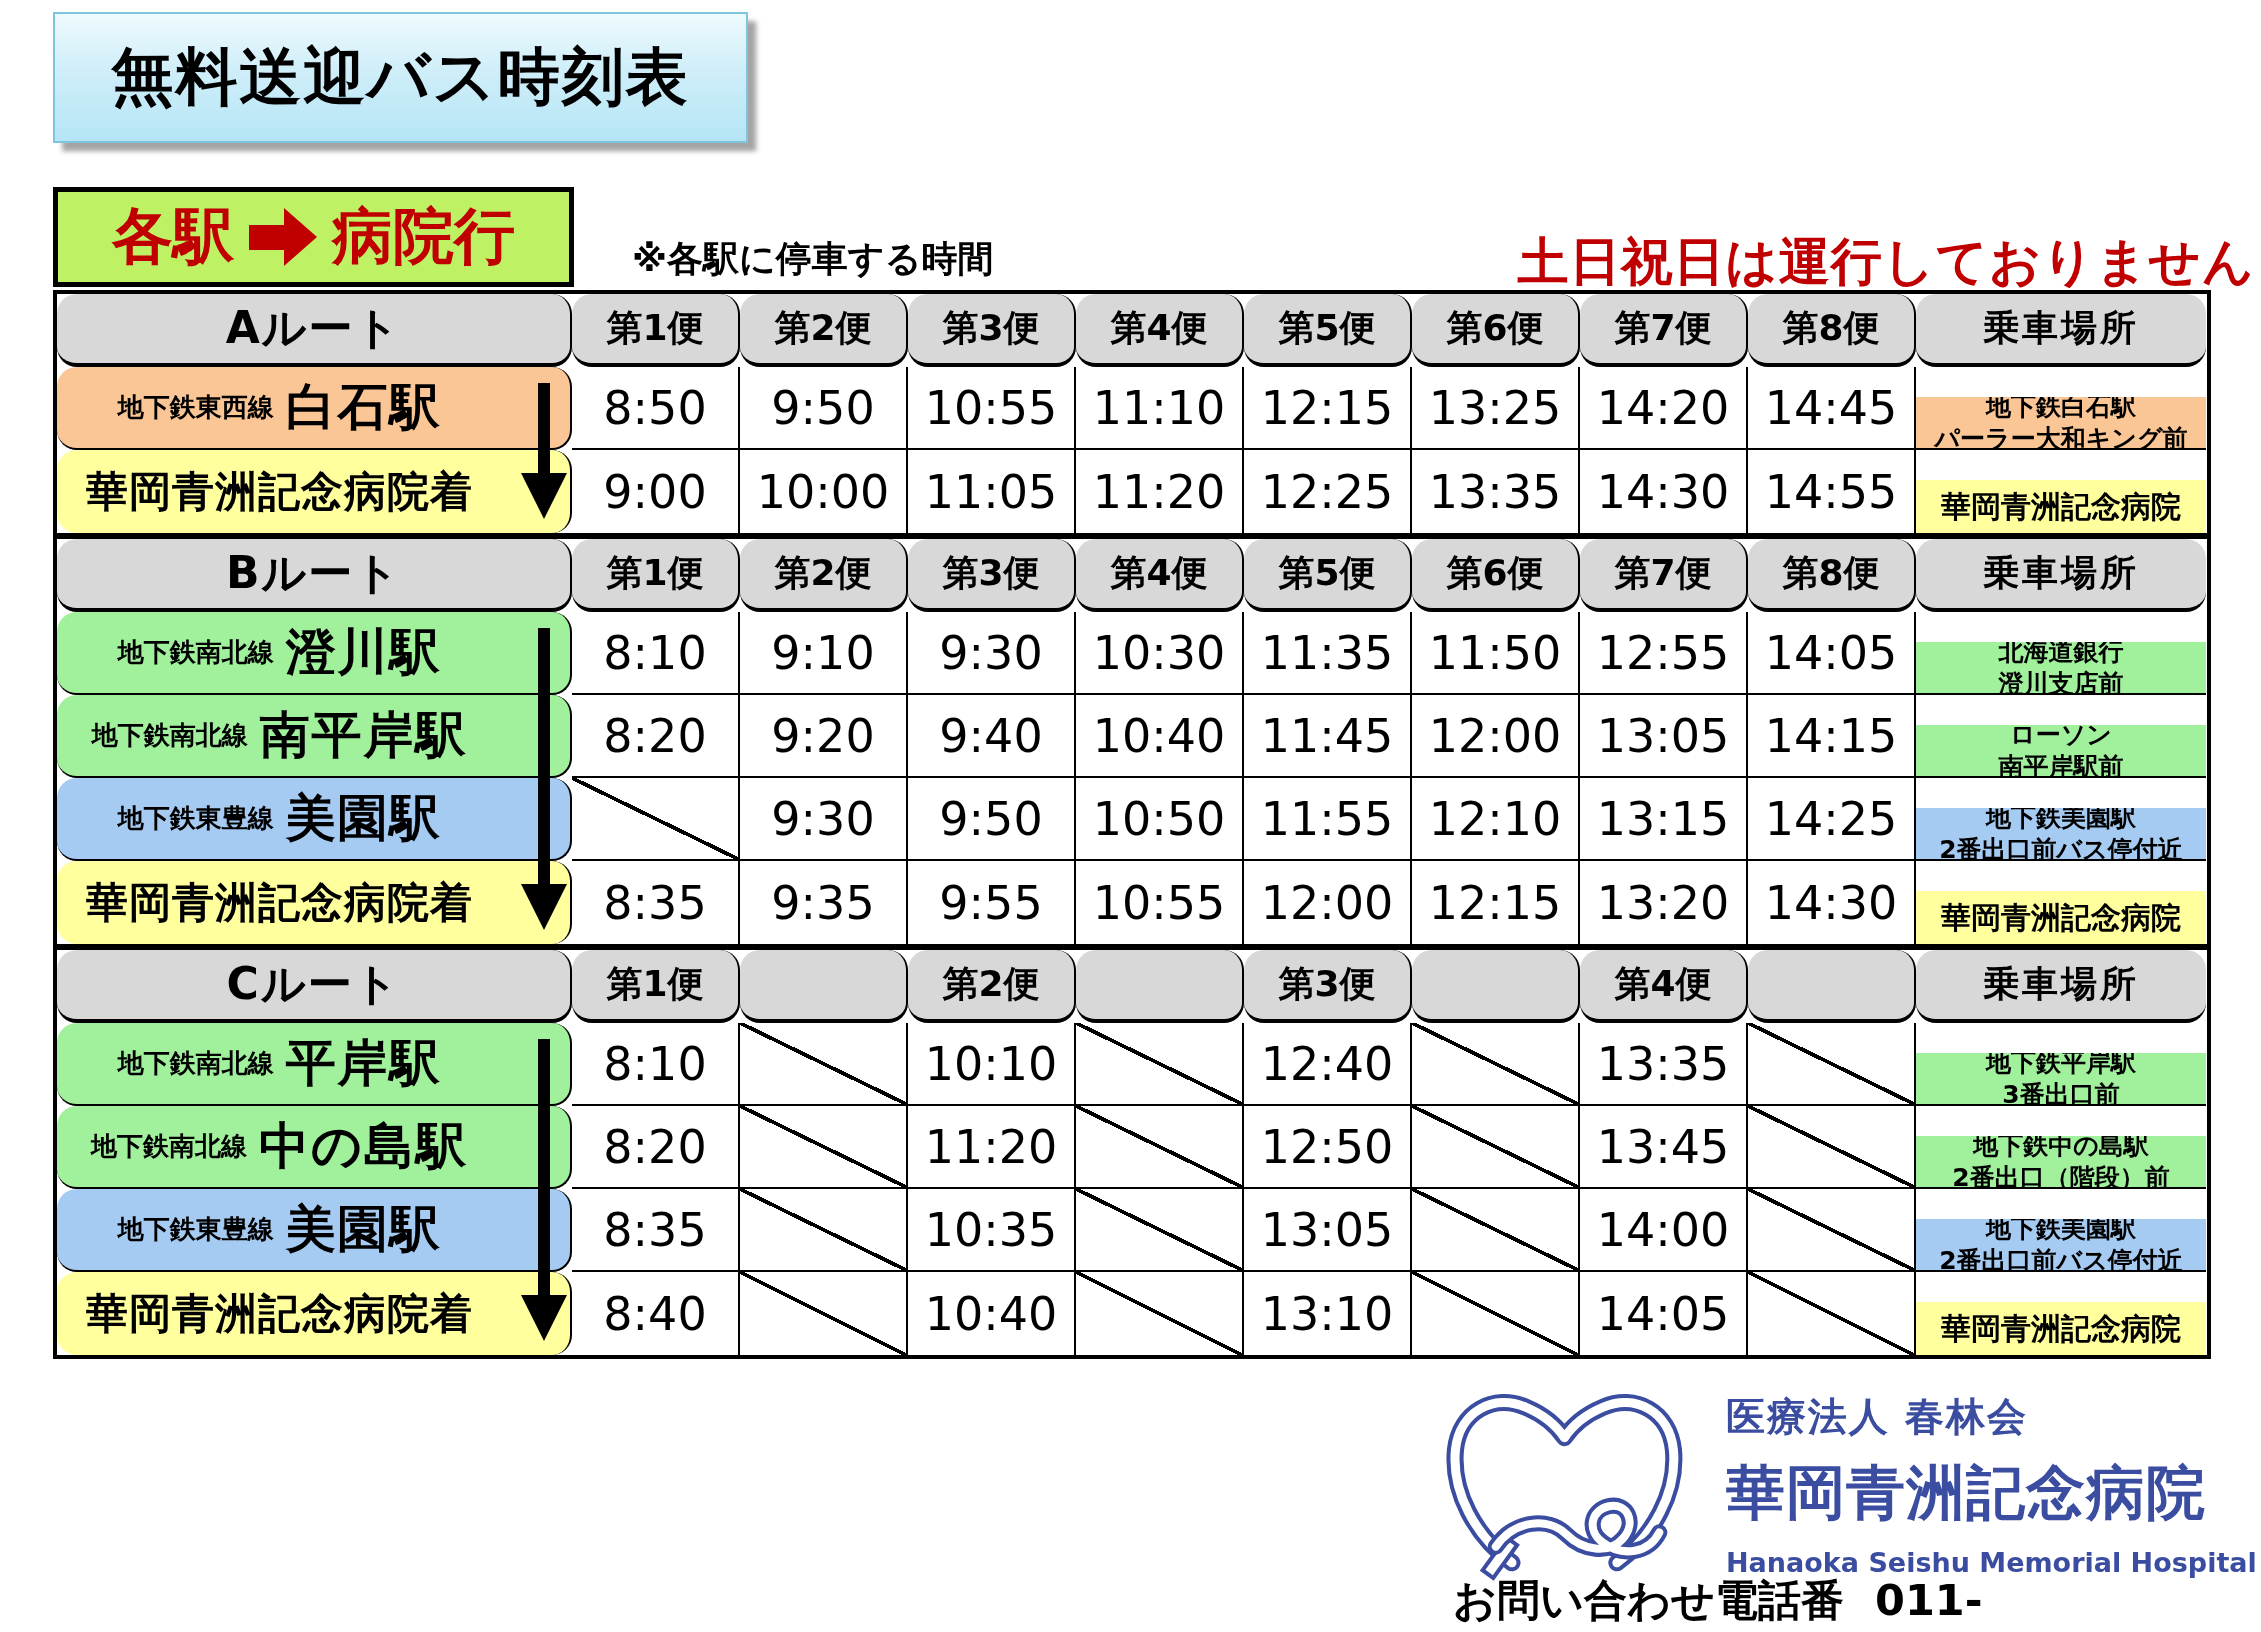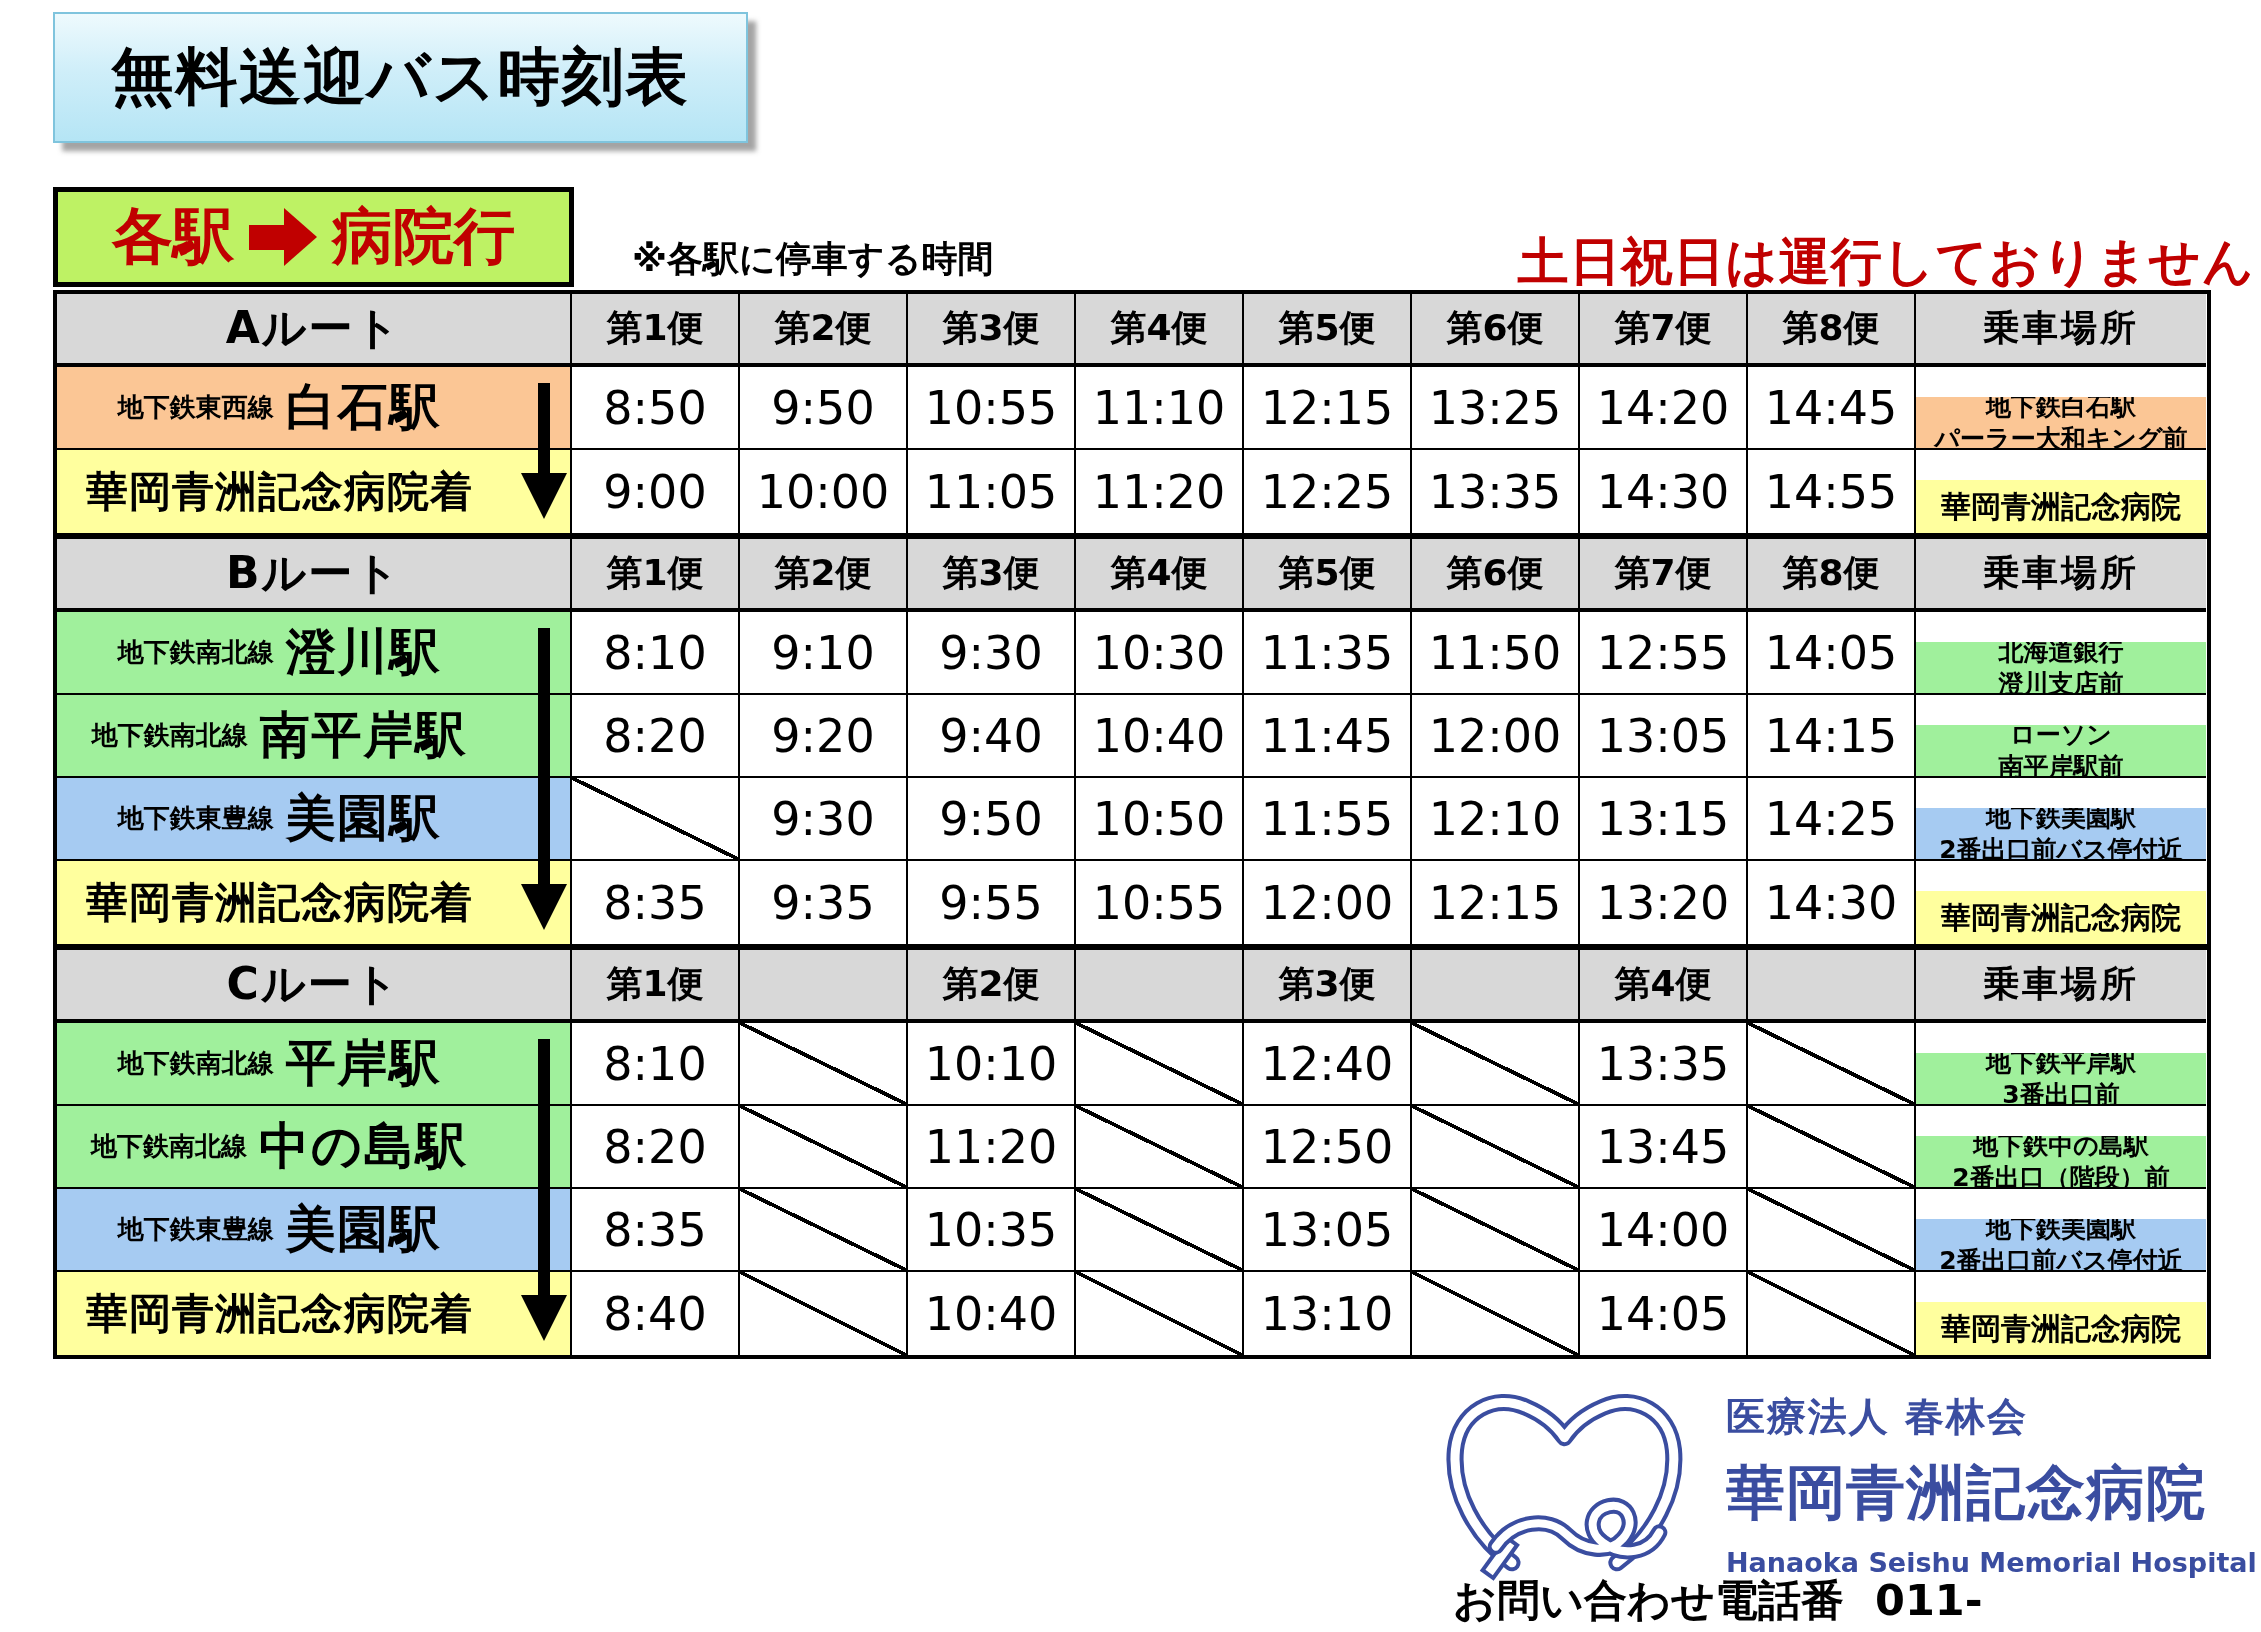--- a/index.html
+++ b/index.html
@@ -48,37 +48,37 @@
   }
   .route-section { position:relative; }
   .route-section + .route-section { border-top:6.8px solid #000; }
   .route-grid { display:grid; grid-template-columns:515px repeat(8,168px) 290px; position:relative; }
   .cell {
     display:flex; align-items:center; justify-content:center;
     border-right:2.9px solid #000; border-bottom:2.9px solid #000; background:#fff;
     overflow:hidden;
   }
   .cell.place, .cell.place-head { border-right:none; }
-  .cell.head { background:var(--header-gray); border-bottom:4.8px solid #000; }
+  .cell.head { background:var(--header-gray); border-bottom:4.8px solid #000;border-radius:20px; }
   .cell.last { border-bottom:none; }
   .diag {
     background-image:linear-gradient(to top right,
       transparent calc(50% - 1.9px), #000 calc(50% - 1.9px),
       #000 calc(50% + 1.9px), transparent calc(50% + 1.9px));
   }
   .bg-orange { background-color:var(--row-orange); }
   .bg-yellow { background-color:var(--row-yellow); }
   .bg-green  { background-color:var(--row-green); }
   .bg-blue   { background-color:var(--row-blue); }
 
   .route-name { font-size:44px; font-weight:bold; letter-spacing:1.9px; }
   .trip       { font-size:36px; font-weight:bold; }
   .place-head { font-size:36px; font-weight:bold; letter-spacing:2.9px; }
   .time       { font-size:46px; }
-  .station    { gap:12px; padding-right:68px; }
+  .station    { gap:12px; padding-right:68px;border-radius:20px; }
   .line-label { font-size:26px; font-weight:bold; }
   .station-name { font-size:50px; font-weight:bold; letter-spacing:1.9px; }
   .station.hospital .station-name-hospital { font-size:42px; font-weight:bold; letter-spacing:1px; }
   .place { flex-direction:column; font-size:25px; font-weight:bold; line-height:1.25; text-align:center; padding:1.9px;margin-top:30px; }
   .place.single { font-size:30px; }
 
   .route-arrow {
     position:absolute; left:481px; top:89px; bottom:58px; width:11.6px; background:#000;
   }
   .route-arrow::after {

